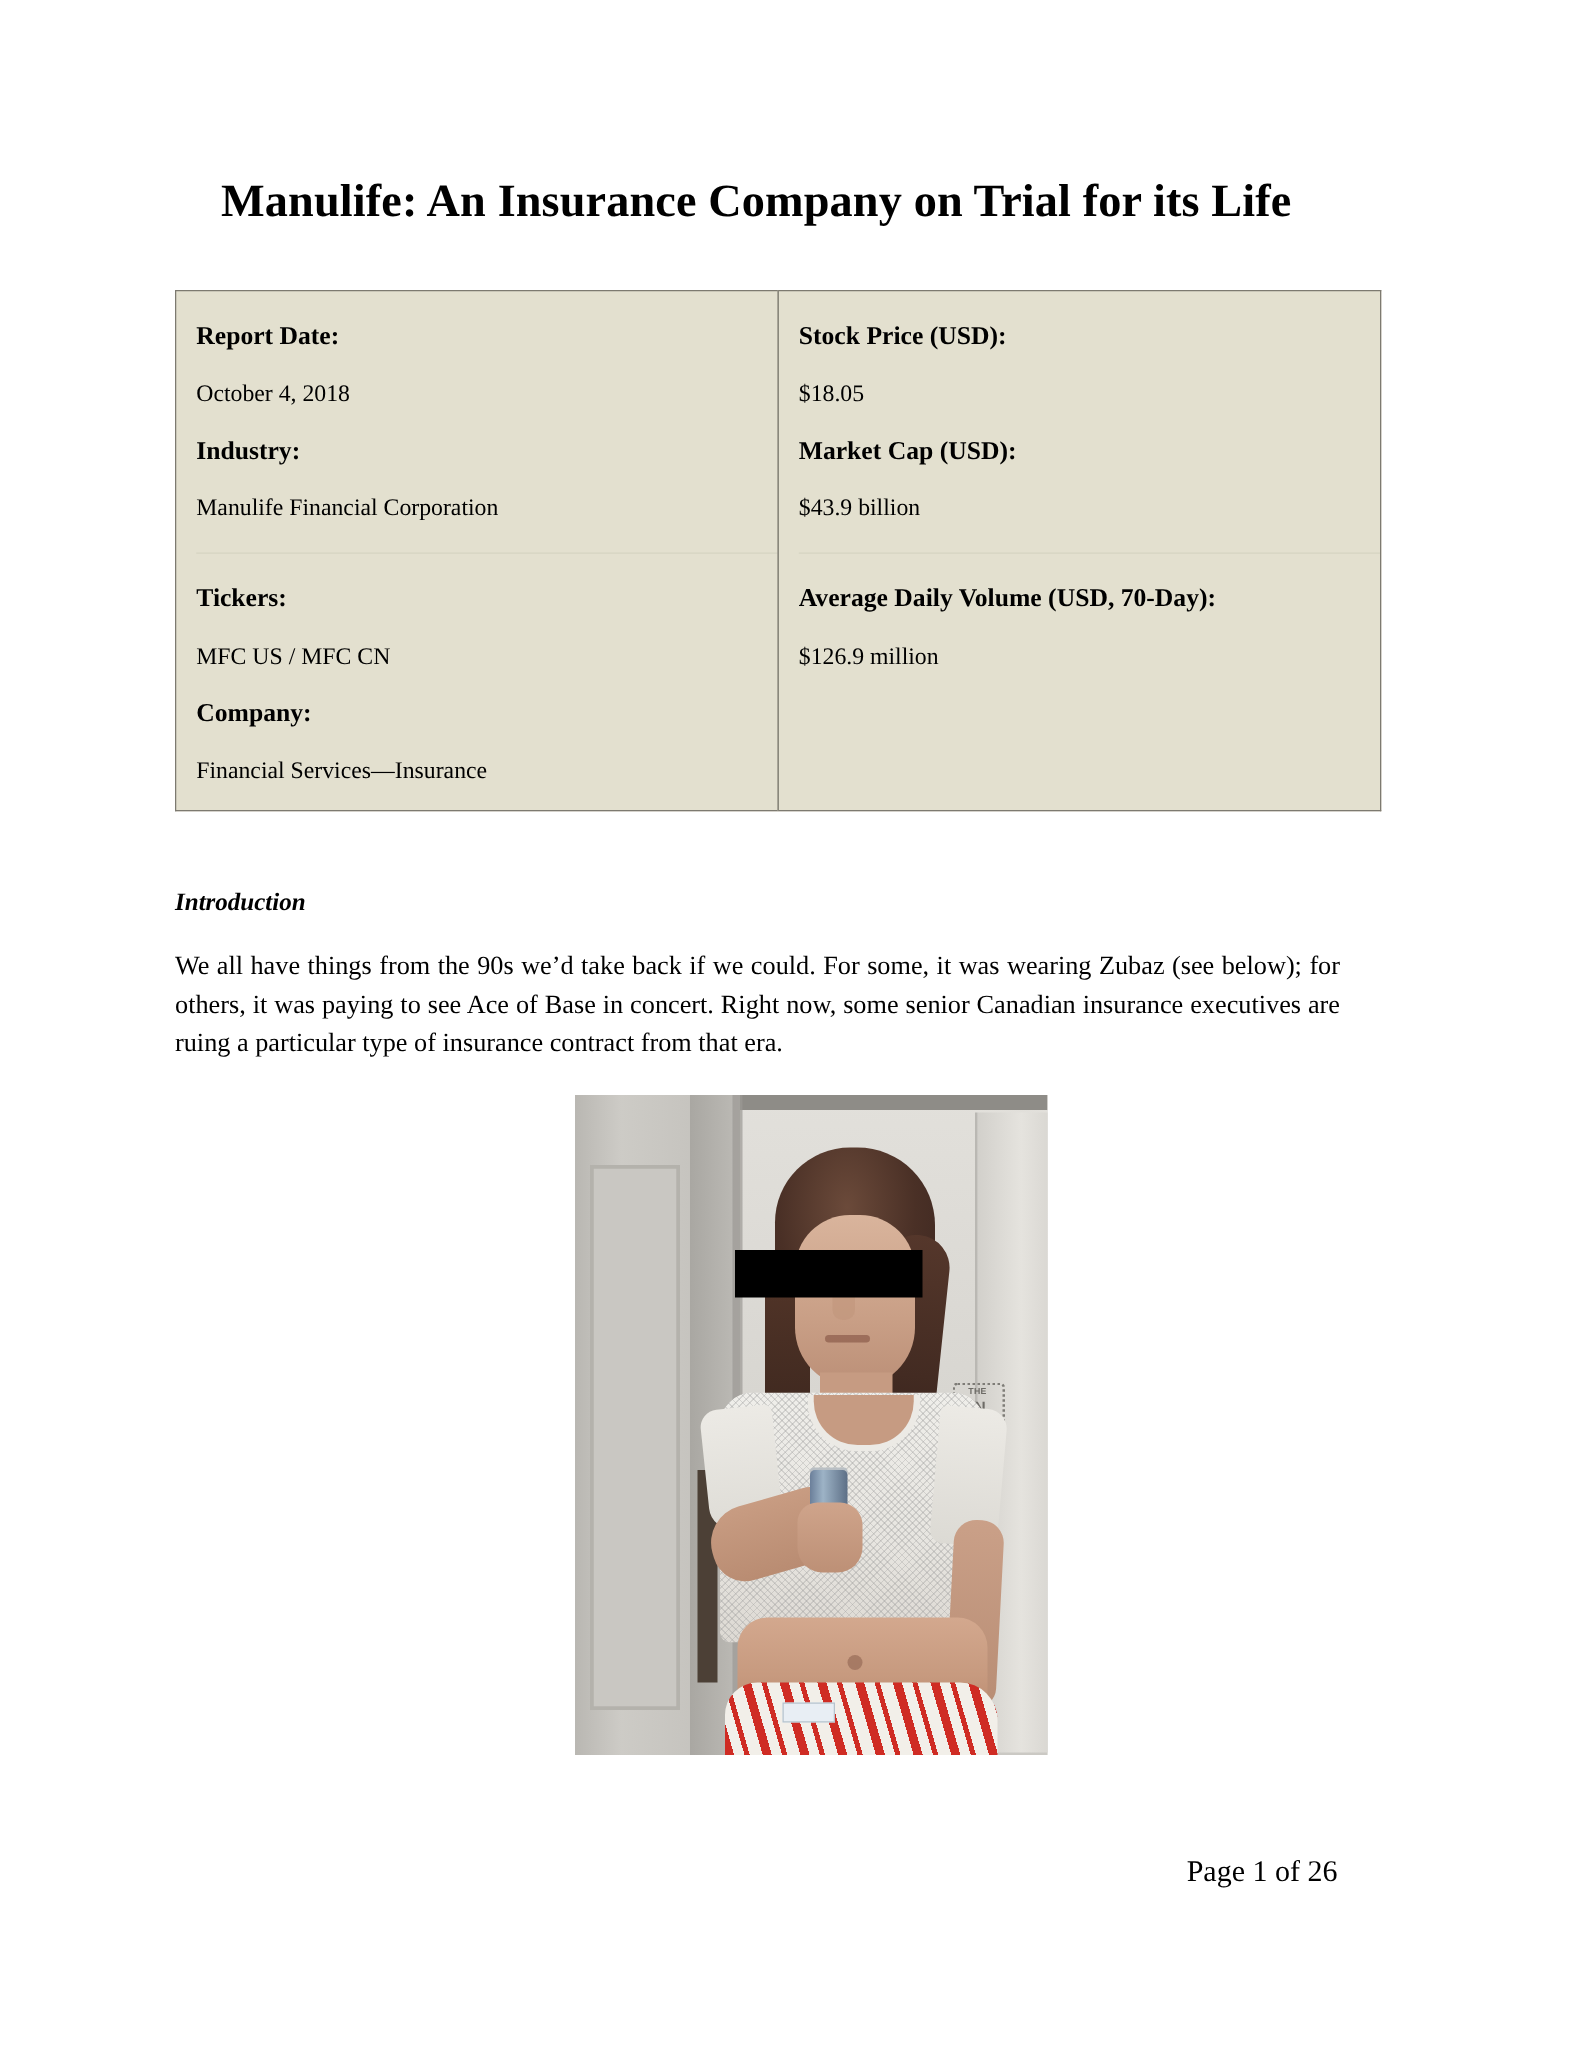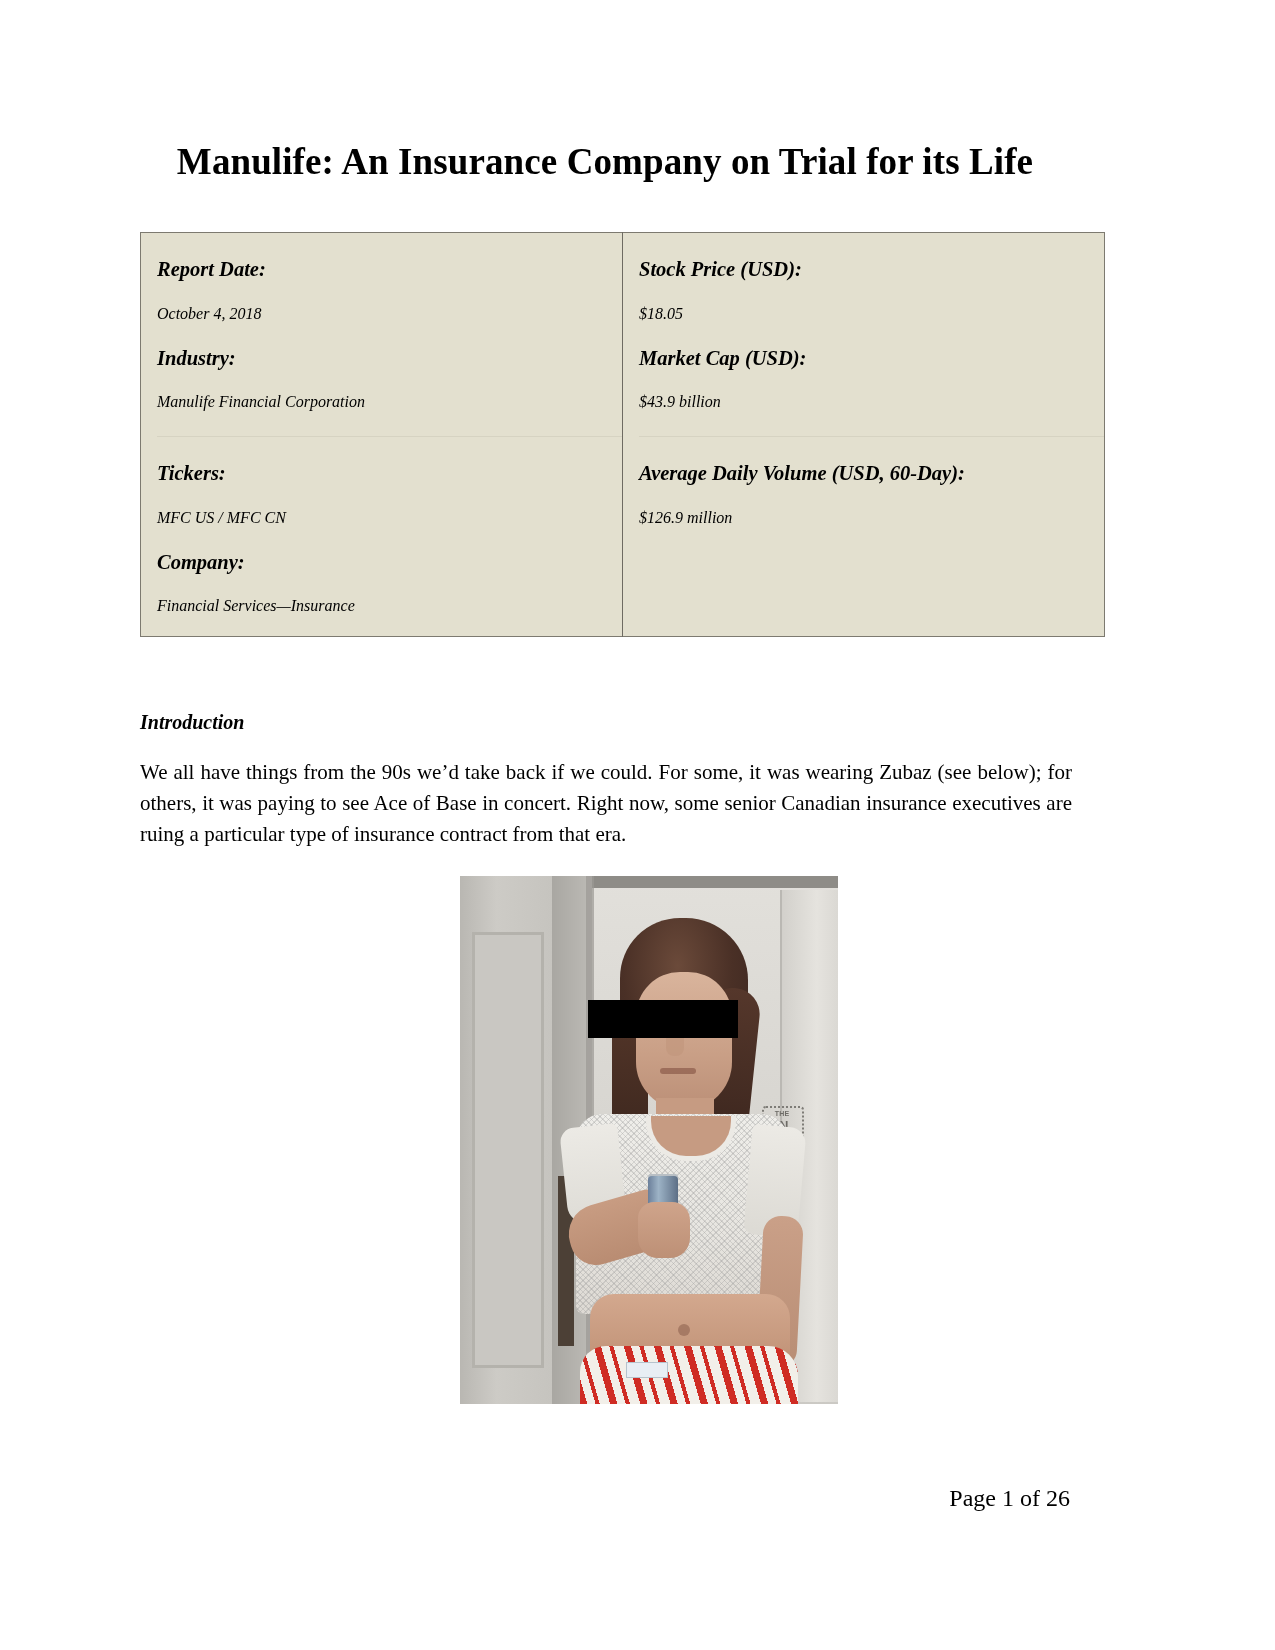--- a/index.html
+++ b/index.html
@@ -48,39 +48,38 @@
     width: 930px;
     border-collapse: collapse;
     background: #e3e0cf;
     border: 1px solid #7d7a70;
     table-layout: fixed;
   }
   .info-table td {
     vertical-align: top;
     padding: 0;
     background: #e3e0cf;
-    font-style: italic;
   }
   .info-table td.left-cell {
     width: 465px;
     border-right: 1px solid #6e6b62;
     padding: 26px 0 22px 16px;
   }
   .info-table td.right-cell {
     width: 465px;
     padding: 26px 0 22px 16px;
   }
   .field-label {
     font-size: 20.5px;
     font-weight: bold;
     line-height: 1.0;
     margin: 0 0 26px 0;
   }
   .field-value {
-    font-size: 16px;
+    font-size: 19px;
     font-weight: normal;
     line-height: 1.0;
     margin: 16px 0 26px 0;
   }
   .field-group:last-child .field-value {
     margin-bottom: 0;
   }
   .hairline {
     height: 1px;
     background: #d6d3c2;
@@ -413,21 +412,21 @@
           <div class="field-group">
             <p class="field-label">Stock Price (USD):</p>
             <p class="field-value">$18.05</p>
           </div>
           <div class="field-group">
             <p class="field-label">Market Cap (USD):</p>
             <p class="field-value">$43.9 billion</p>
           </div>
           <div class="hairline"></div>
           <div class="field-group">
-            <p class="field-label">Average Daily Volume (USD, 60-Day):</p>
+            <p class="field-label">Average Daily Volume (USD, 70-Day):</p>
             <p class="field-value">$126.9 million</p>
           </div>
         </td>
       </tr>
     </tbody>
       </table>
 
     <h2 class="section-heading">Introduction</h2>
 
     <p class="body-para">We all have things from the 90s we’d take back if we could. For some, it was wearing Zubaz (see below); for others, it was paying to see Ace of Base in concert.  Right now, some senior Canadian insurance executives are ruing a particular type of insurance contract from that era.</p>

